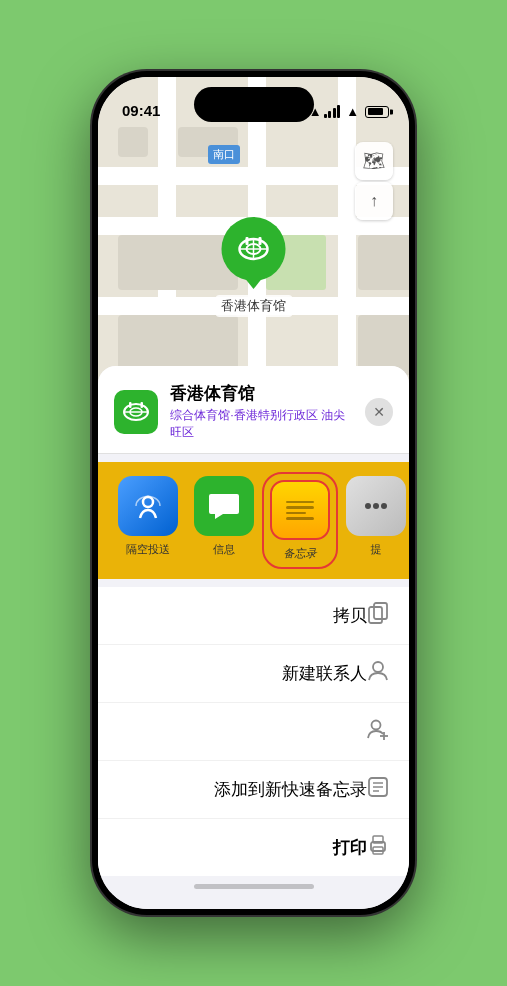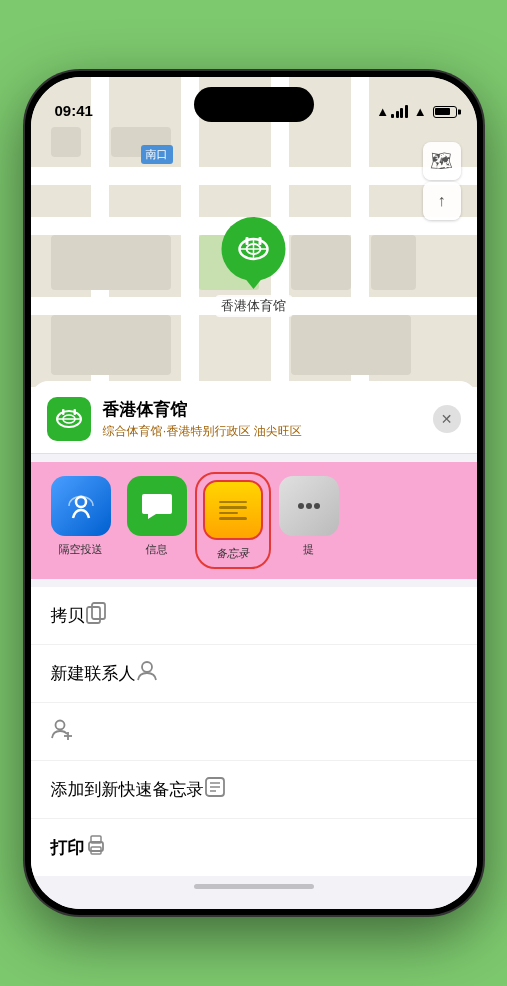--- a/index.html
+++ b/index.html
@@ -6,21 +6,21 @@
     body {
       width: 507px;
       height: 986px;
       background: #7dc96e;
       display: flex;
       align-items: center;
       justify-content: center;
       font-family: -apple-system, "PingFang SC", "Helvetica Neue", sans-serif;
     }
     .phone-frame {
-      width: 458px;
+      width: 323px;
       height: 844px;
       background: #000;
       border-radius: 55px;
       position: relative;
       box-shadow: 0 0 0 2px #333, 0 20px 60px rgba(0,0,0,0.5);
       overflow: hidden;
     }
     .phone-screen {
       position: absolute;
       top: 6px; left: 6px; right: 6px; bottom: 6px;
@@ -226,39 +226,39 @@
       flex-shrink: 0;
     }
     .venue-info { flex: 1; }
     .venue-name {
       font-size: 17px;
       font-weight: 600;
       color: #000;
     }
     .venue-desc {
       font-size: 12px;
-      color: #a16207;
+      color: #6d28d9;
       margin-top: 2px;
     }
     .close-btn {
       width: 28px;
       height: 28px;
       background: #e0e0e0;
       border-radius: 50%;
       display: flex;
       align-items: center;
       justify-content: center;
       font-size: 14px;
       color: #666;
       cursor: pointer;
       flex-shrink: 0;
     }
     
     .share-row {
-      background: #f9a8d4;
+      background: #eab308;
       padding: 14px 16px;
       display: flex;
       gap: 8px;
       margin-top: 8px;
       overflow-x: auto;
     }
     .share-item {
       display: flex;
       flex-direction: column;
       align-items: center;
@@ -288,21 +288,21 @@
       text-align: center;
     }
     
     .action-list {
       background: #fff;
       margin-top: 8px;
     }
     .action-row {
       display: flex;
       align-items: center;
-      justify-content: flex-start;
+      justify-content: flex-end;
       padding: 15px 20px;
       border-bottom: 1px solid #f0f0f0;
     }
     .action-row:last-child { border-bottom: none; }
     .action-label {
       font-size: 17px;
       color: #000;
     }
     .action-icon {
       font-size: 20px;

